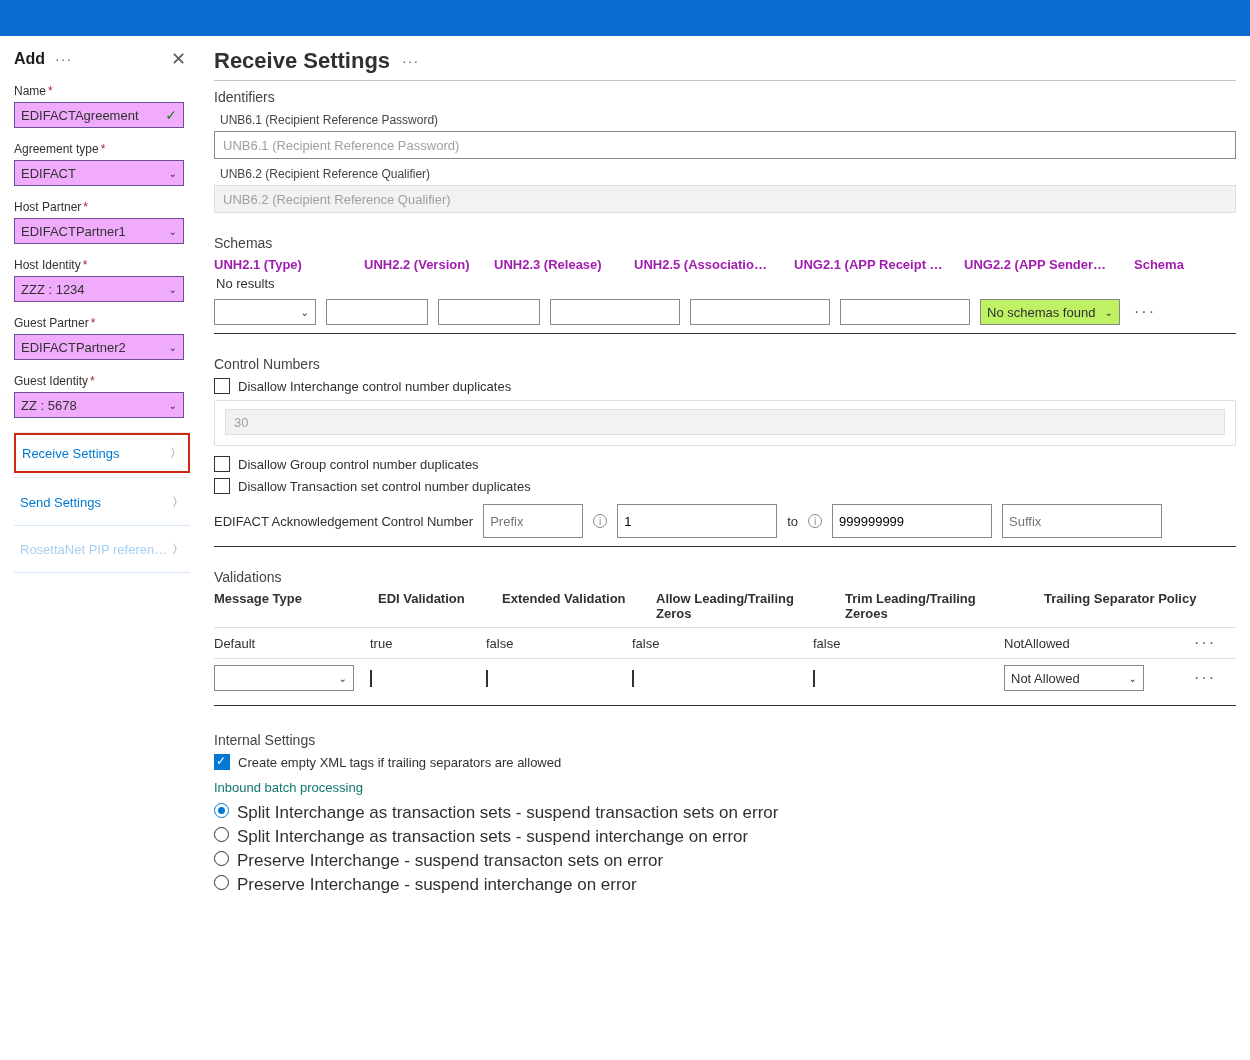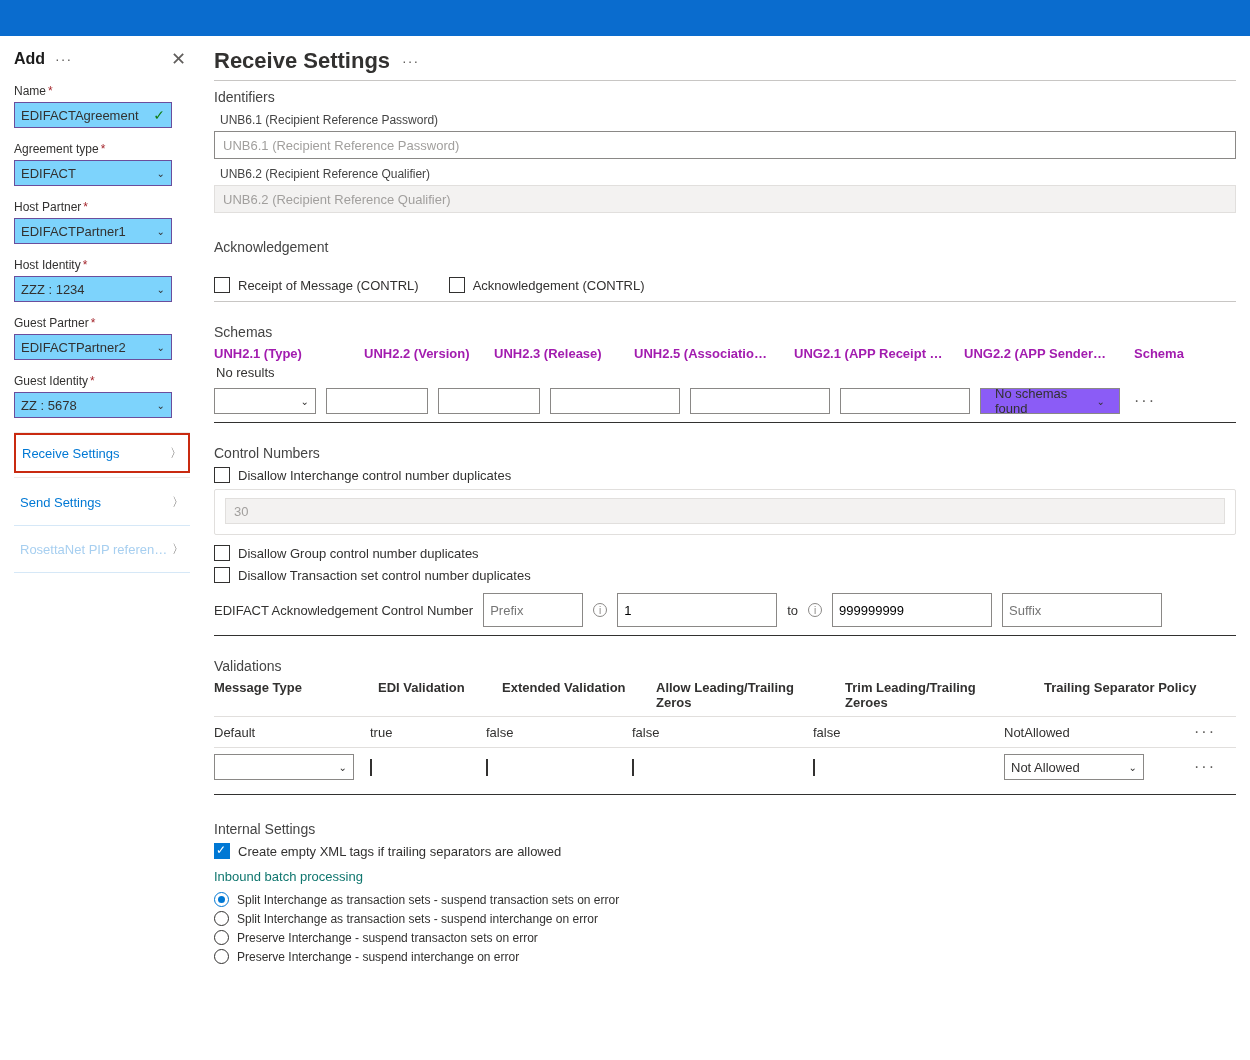--- a/index.html
+++ b/index.html
@@ -8,21 +8,21 @@
   .page { display:flex; position:relative; }
   .left-pane { width:200px; padding:12px 10px 20px 14px; border-right:0; }
   .left-header { display:flex; align-items:center; gap:10px; }
   .left-title { font-size:16px; font-weight:600; color:#1b1b1b; }
   .dots { font-size:14px; color:#605e5c; letter-spacing:1px; cursor:default; }
   .close-x { margin-left:auto; font-size:18px; color:#605e5c; cursor:pointer; padding:2px 4px; line-height:1; }
   .field-block { margin-top:14px; }
   .field-label { font-size:12px; color:#323130; margin-bottom:4px; }
   .req { color:#a4262c; margin-left:2px; }
   .select-box, .text-box {
-    width:158px; height:26px; border:1px solid #6b4e9c; background:#7dd3fc;
+    width:170px; height:26px; border:1px solid #6b4e9c; background:#f0abfc;
     display:flex; align-items:center; padding:0 6px; font-size:13px; color:#323130;
     position:relative; cursor:pointer;
   }
   .chev { margin-left:auto; font-size:10px; color:#323130; }
   .check { margin-left:auto; color:#107c10; font-size:14px; }
   .nav-sep { border-top:1px solid #edebe9; margin:14px 0 0 0; }
   .nav-item { display:flex; align-items:center; height:40px; font-size:13px; color:#0078d4; cursor:pointer; }
   .nav-item .chev-r { margin-left:auto; color:#605e5c; font-size:12px; }
   .nav-item.selected { border:2px solid #c92a10; color:#0078d4; padding:0 6px; }
   .nav-item.plain { padding:0 6px; }
@@ -51,21 +51,21 @@
   .schema-head { display:flex; gap:20px; font-size:13px; font-weight:600; color:#a21caf; margin-top:4px; }
   .schema-head > div { overflow:hidden; text-overflow:ellipsis; white-space:nowrap; }
   .sc1{width:130px} .sc2{width:110px} .sc3{width:120px} .sc4{width:140px} .sc5{width:150px} .sc6{width:150px} .sc7{width:80px}
   .no-res { font-size:13px; color:#323130; margin:4px 0 8px 2px; }
   .schema-row { display:flex; gap:10px; align-items:center; }
   .schema-row .drop, .schema-row .tin {
     height:26px; border:1px solid #8a8886; background:#fff; padding:0 6px; font-size:13px;
   }
   .schema-row .drop{width:102px; display:flex; align-items:center;}
   .schema-row .tin{width:102px;}
-  .dropdown-wide { height:26px; border:1px solid #8a8886; background:#8b5cf6; display:flex; align-items:center; width:140px; padding:0 14px; font-size:13px; }
+  .dropdown-wide { height:26px; border:1px solid #8a8886; background:#bef264; display:flex; align-items:center; width:140px; padding:0 6px; font-size:13px; }
   .more-dots { font-size:16px; letter-spacing:2px; color:#605e5c; cursor:pointer; padding:0 4px; }
   .sep-full { border-top:1px solid #323130; margin-top:8px; }
 
   .sub-box { border:1px solid #e1dfdd; padding:8px 10px 10px 10px; margin:6px 0 10px 0; border-radius:2px; }
   .sub-box .sub-label2 { font-size:12px; margin-bottom:4px; }
   .sub-box input { width:100%; height:26px; border:1px solid #e1dfdd; background:#f3f2f1; color:#a19f9d; padding:0 8px; font-size:13px; }
 
   .ack-row { display:flex; align-items:center; gap:10px; margin-top:10px; font-size:13px; }
   .ack-row .tin2 { height:26px; border:1px solid #8a8886; width:160px; padding:16px 6px; font-size:13px; }
   .ack-row .info { width:14px; height:14px; border:1px solid #8a8886; border-radius:50%; font-size:10px; display:flex; align-items:center; justify-content:center; color:#8a8886; cursor:default;}
@@ -74,21 +74,21 @@
   .vh1{width:140px} .vh2{width:100px} .vh3{width:130px} .vh4{width:165px} .vh5{width:175px} .vh6{width:170px}
   .val-row { display:flex; gap:16px; font-size:13px; align-items:center; padding:6px 0; }
   .val-sep { border-top:1px solid #e1dfdd; }
   .small-drop { height:26px; border:1px solid #8a8886; width:140px; display:flex; align-items:center; padding:0 6px; font-size:13px; }
   .empty-drop { height:26px; border:1px solid #8a8886; width:140px; display:flex; align-items:center; padding:0 6px; }
   .cb2 { width:16px; height:16px; border:1px solid #323130; cursor:pointer; }
 
   .radio { width:15px; height:15px; border:1px solid #323130; border-radius:50%; display:inline-block; position:relative; margin-right:8px; flex-shrink:0; cursor:pointer; }
   .radio.checked { border:1.5px solid #0078d4; }
   .radio.checked::after { content:""; width:7px; height:7px; background:#0078d4; border-radius:50%; position:absolute; left:3px; top:3px; }
-  .radio-line { display:flex; align-items:flex-end; font-size:12px; margin:4px 0; }
+  .radio-line { display:flex; align-items:flex-start; font-size:17px; margin:4px 0; }
   .subhead { font-size:13px; color:#0f766e; margin:10px 0 8px 0; }
 </style>
 </head>
 <body>
 
 <div class="topbar"></div>
 
 <div class="page">
 
   <div class="left-pane">
@@ -171,33 +171,20 @@
     </div>
 
     <div class="section">
       <div class="section-title">Identifiers</div>
       <div class="sub-label">UNB6.1 (Recipient Reference Password)</div>
       <input class="wide-input" placeholder="UNB6.1 (Recipient Reference Password)" style="">
       <div class="sub-label">UNB6.2 (Recipient Reference Qualifier)</div>
       <input class="wide-input" readonly="" placeholder="UNB6.2 (Recipient Reference Qualifier)" style="">
     </div>
 
-    <div class="section" style="border-top:none; margin-top:18px;">
-      <div class="section-title">Acknowledgement</div>
-      <div class="row-cbs">
-        <label class="cb-line">
-            <span class="cb"></span>
-            <span>Receipt of Message (CONTRL)</span>
-          </label>
-        <label class="cb-line">
-            <span class="cb"></span>
-            <span>Acknowledgement (CONTRL)</span>
-          </label>
-      </div>
-    </div>
 
     <div class="section" style="border-top:none; margin-top:14px;">
       <div class="section-title">Schemas</div>
       <div class="schema-head">
         <div class="sc1">UNH2.1 (Type)</div>
         <div class="sc2">UNH2.2 (Version)</div>
         <div class="sc3">UNH2.3 (Release)</div>
         <div class="sc4">UNH2.5 (Association …</div>
         <div class="sc5">UNG2.1 (APP Receipt ID)</div>
         <div class="sc6">UNG2.2 (APP Sender…</div>

